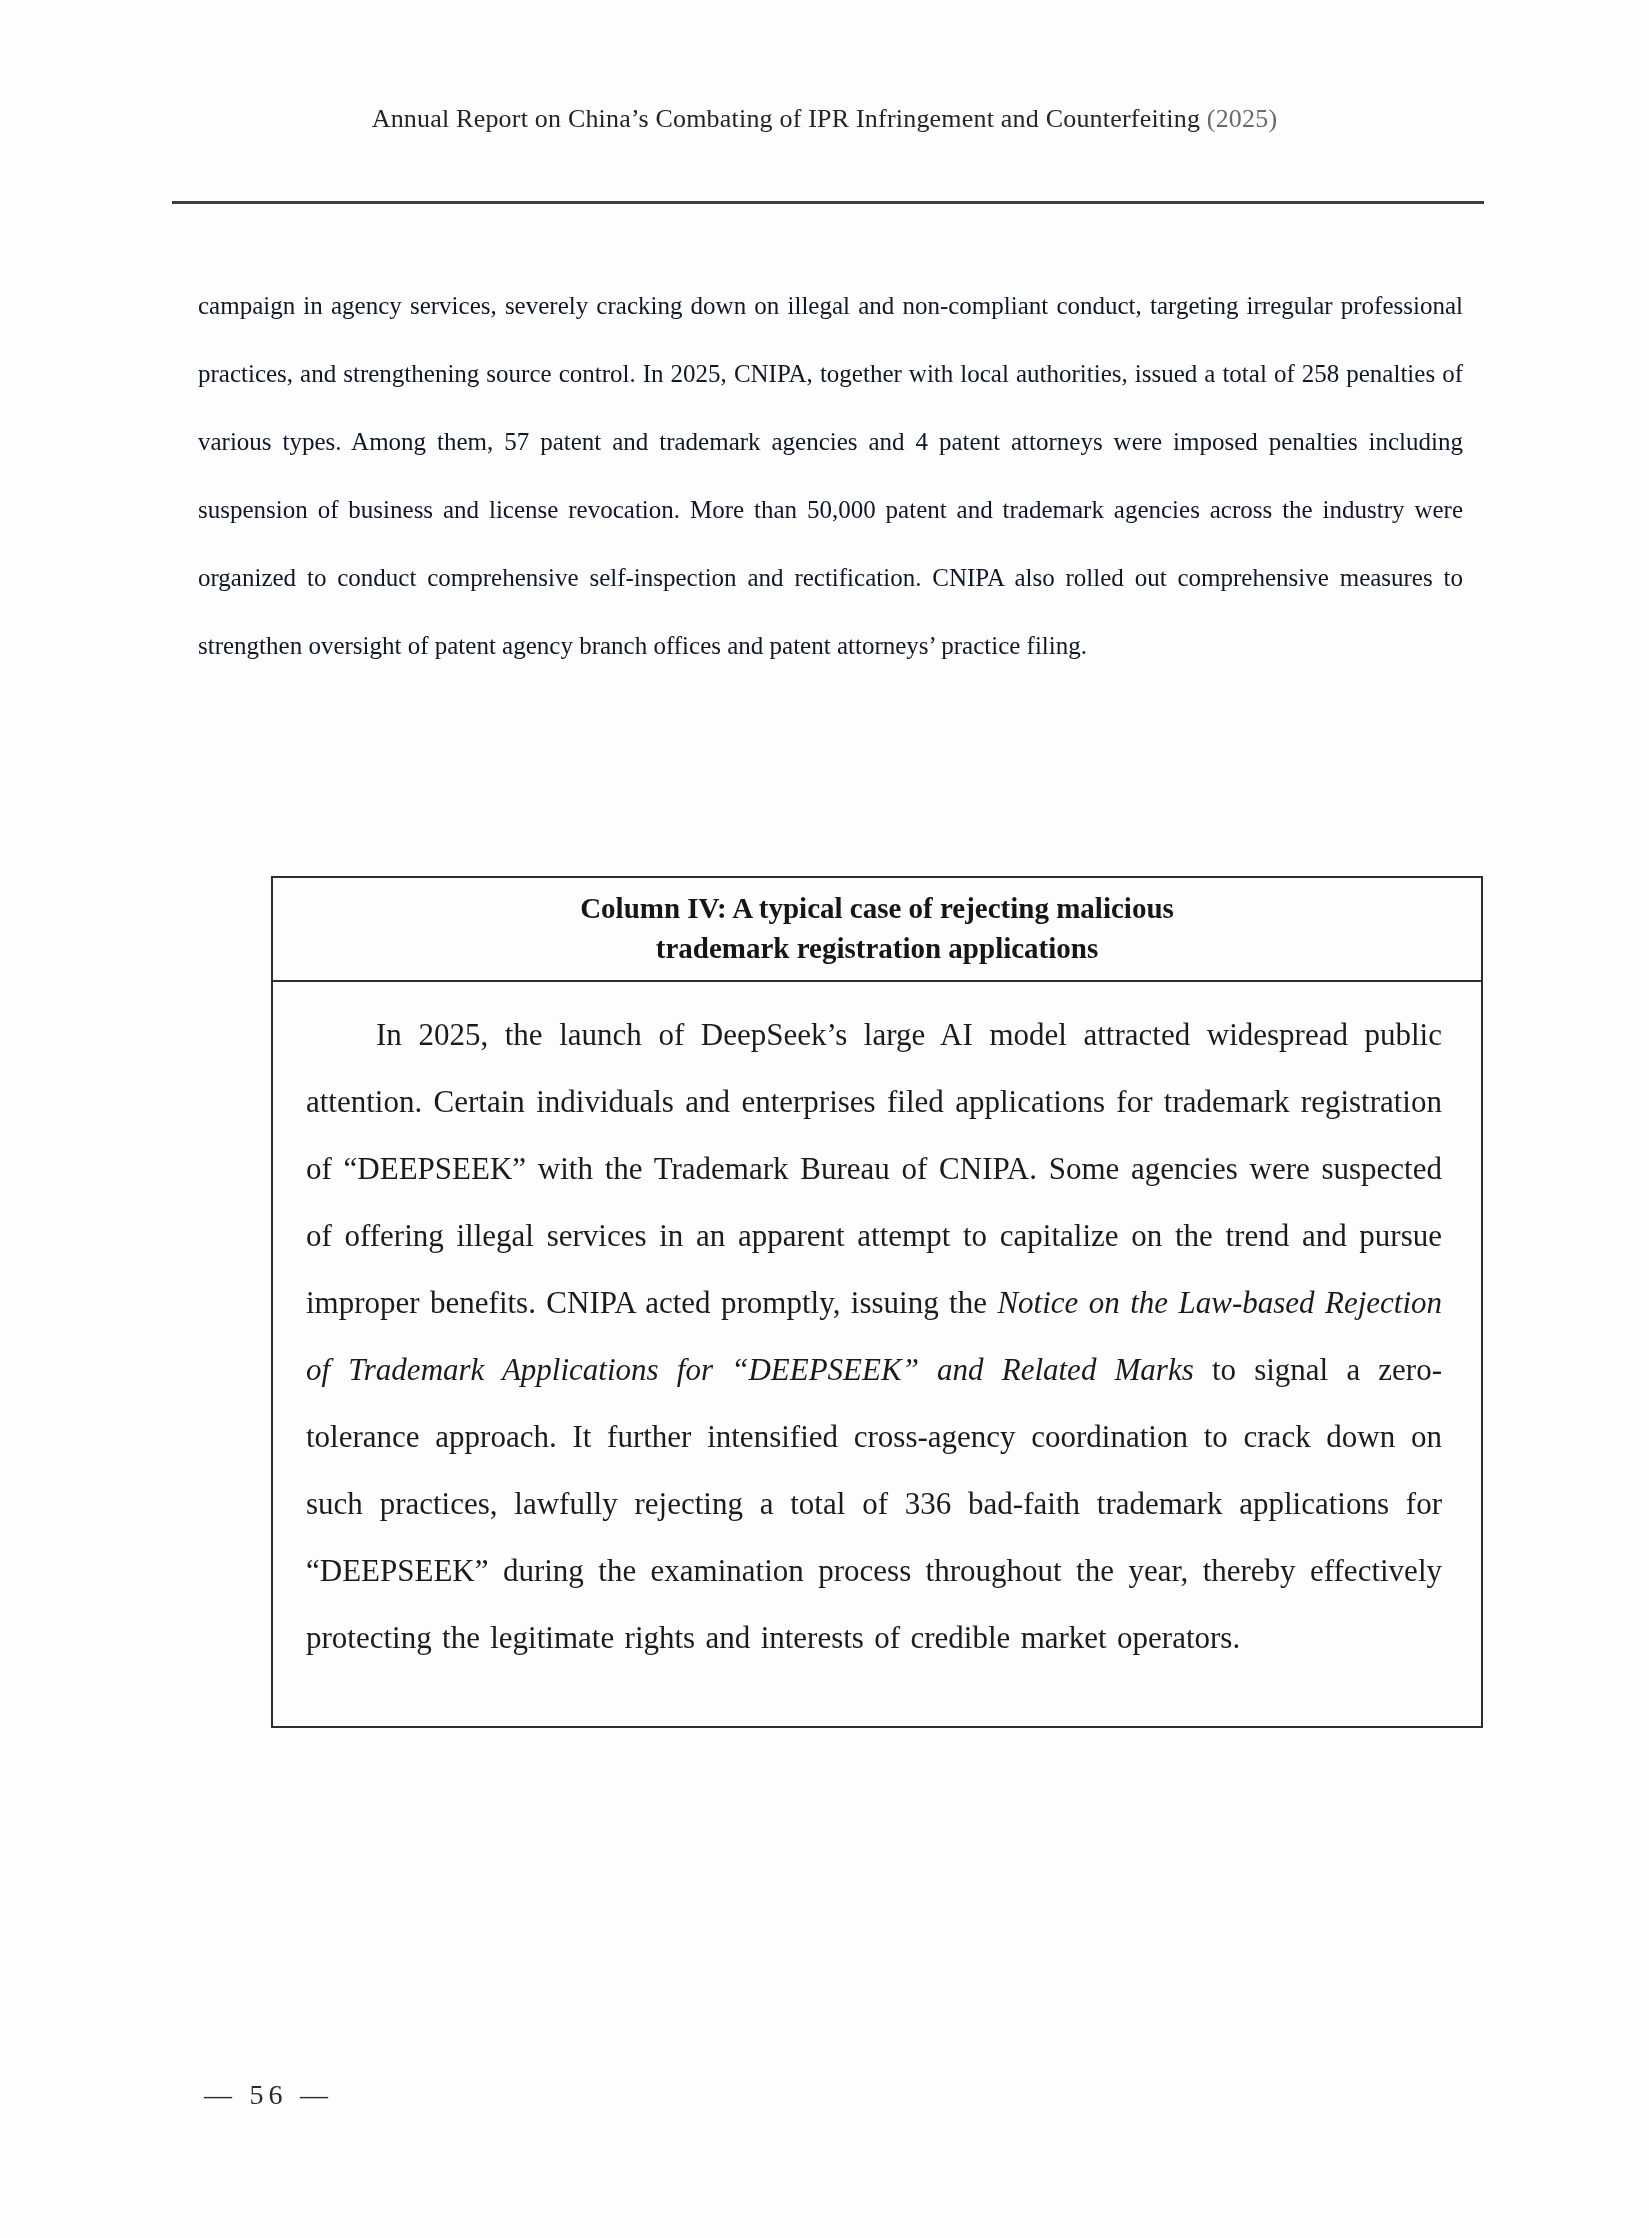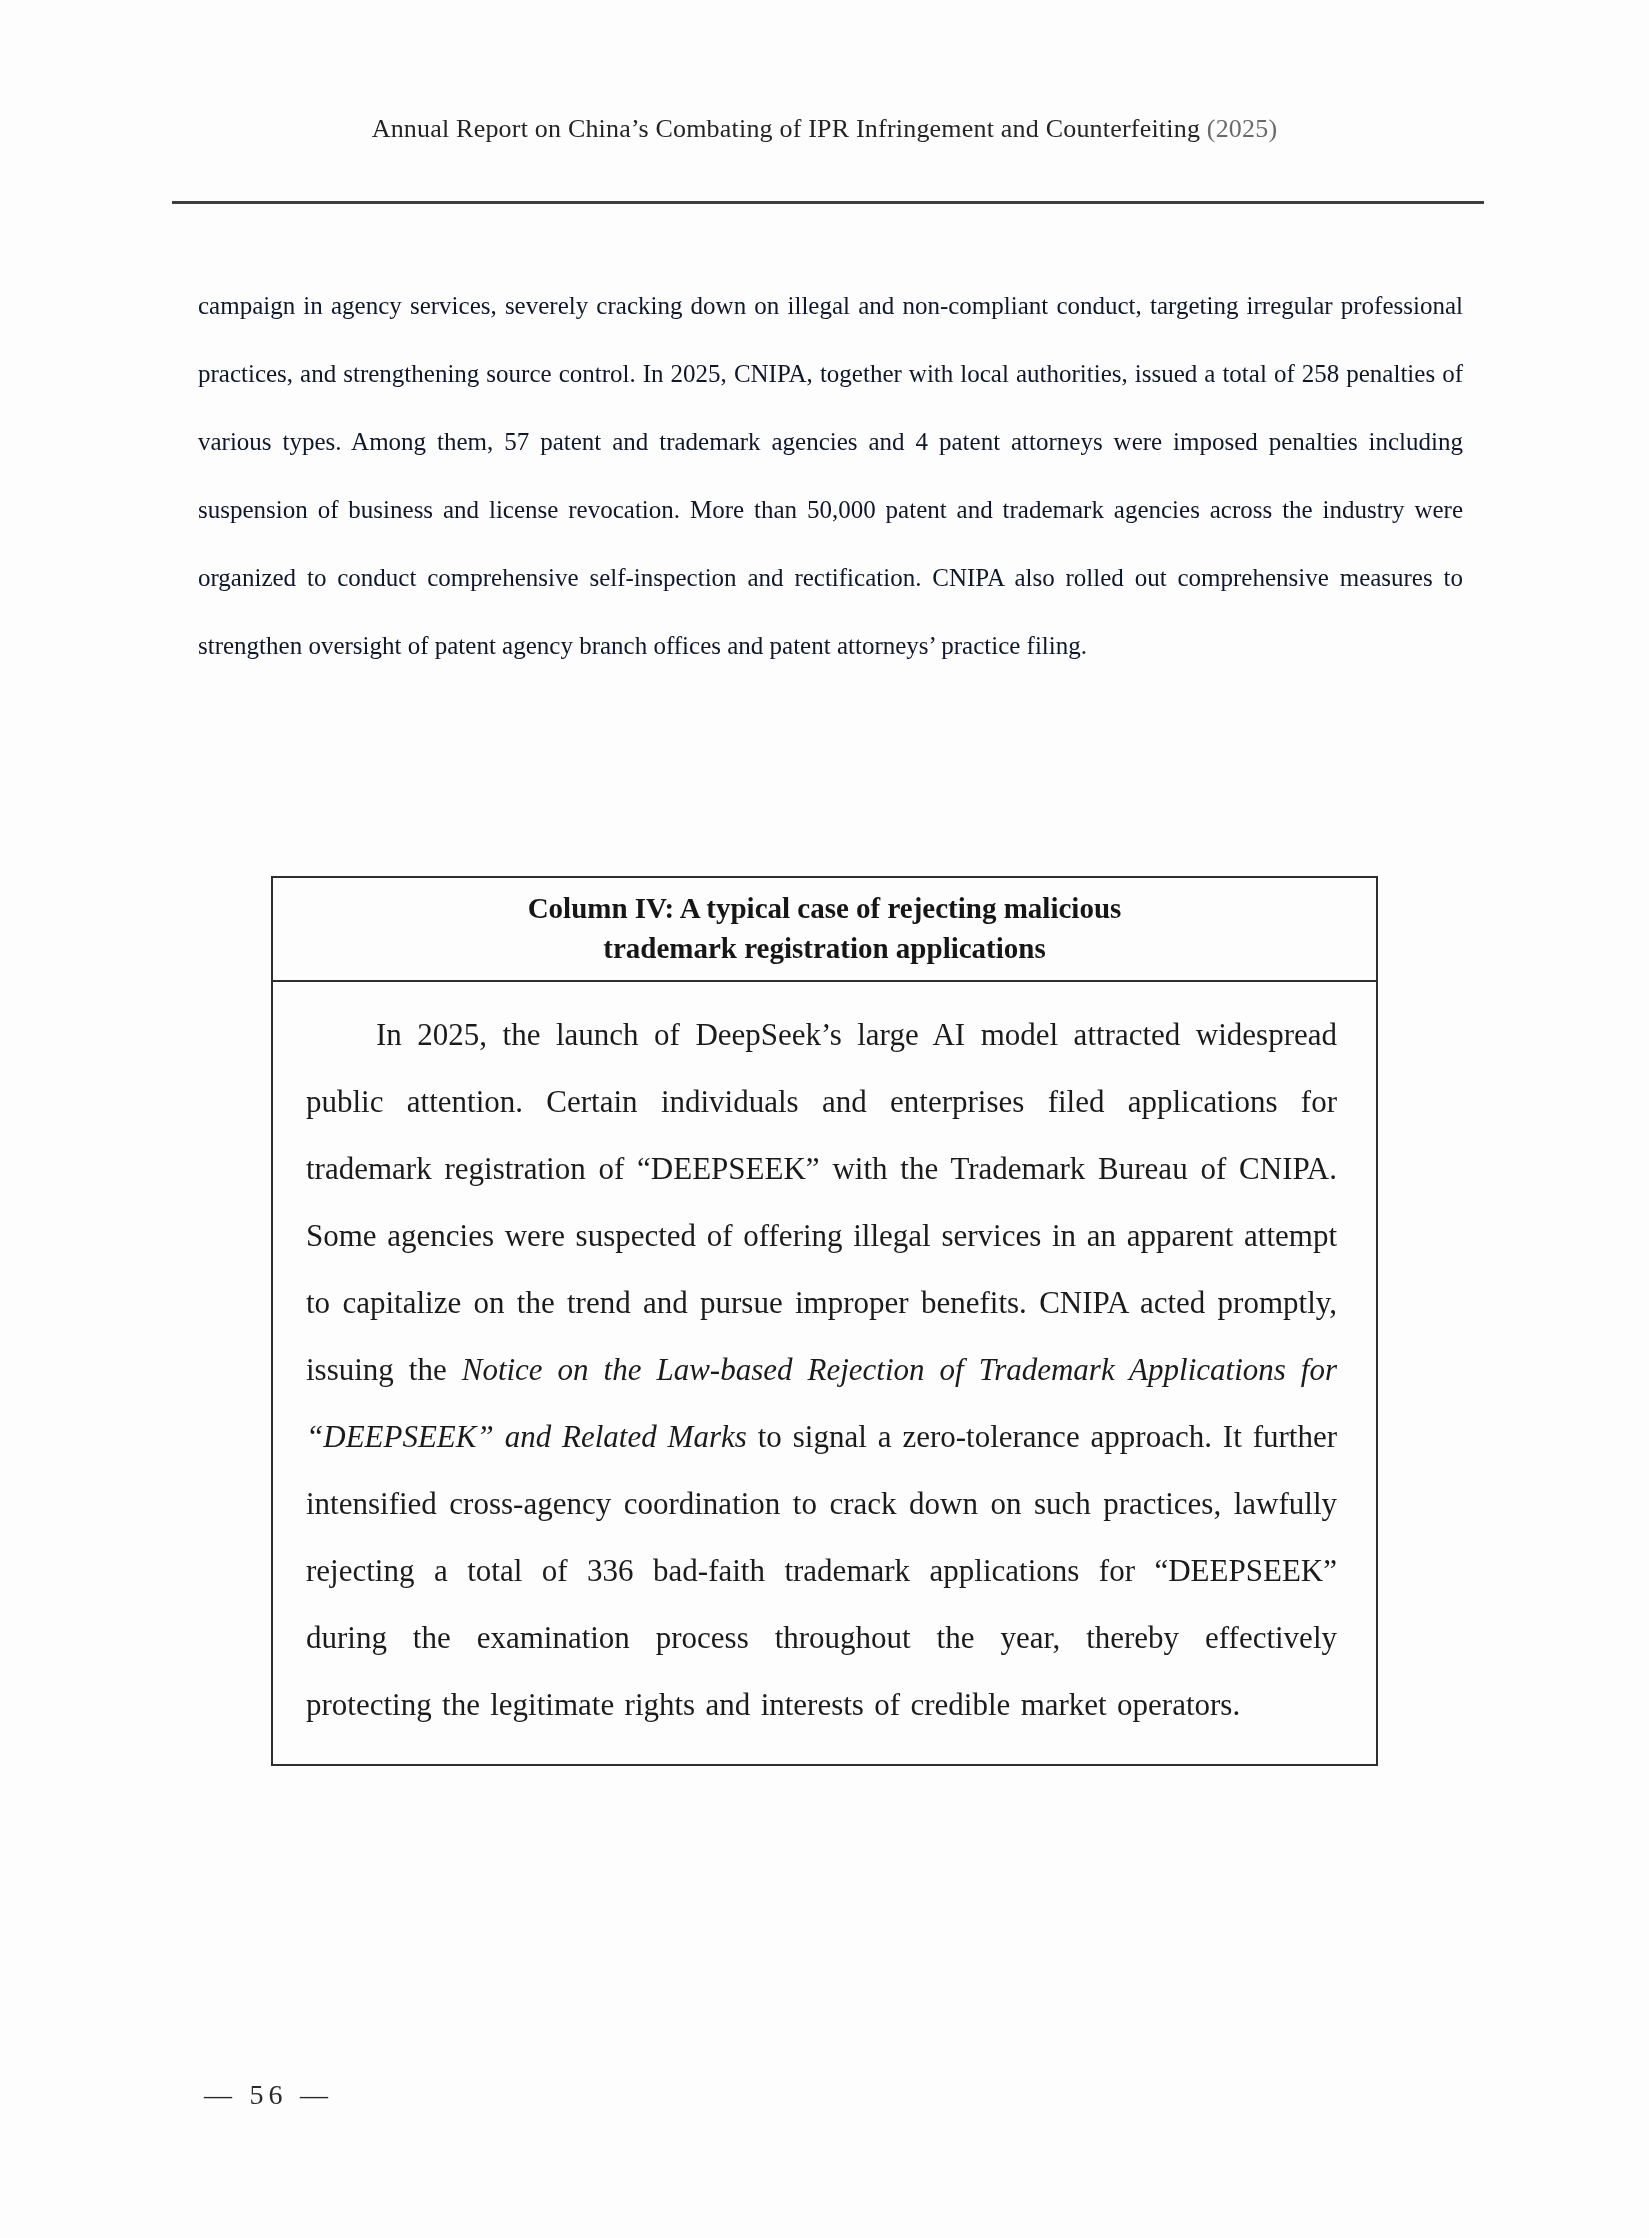--- a/index.html
+++ b/index.html
@@ -13,21 +13,21 @@
     height: 2239px;
     background: #fdfdfd;
     font-family: "Liberation Serif", "DejaVu Serif", serif;
     color: #1b1b1b;
     overflow: hidden;
   }
 
   
   .running-header {
     position: absolute;
-    top: 114px;
+    top: 104px;
     left: 0;
     width: 100%;
     text-align: center;
     font-size: 26px;
     letter-spacing: 0.2px;
     color: #242424;
     white-space: nowrap;
   }
   .running-header .year {
     color: #6a6a6a;
@@ -51,21 +51,21 @@
     line-height: 68px;
     text-align: justify;
     color: #0f172a;
   }
 
   
   .column-box {
     position: absolute;
     top: 876px;
     left: 271px;
-    width: 1107px;
+    width: 1212px;
     box-sizing: border-box;
     border: 2.6px solid #2e2e2e;
     background: #fdfdfd;
   }
   .column-box-header {
     box-sizing: border-box;
     border-bottom: 2.6px solid #2e2e2e;
     min-height: 98px;
     padding: 10.3px 17px 12px 17px;
     display: flex;

